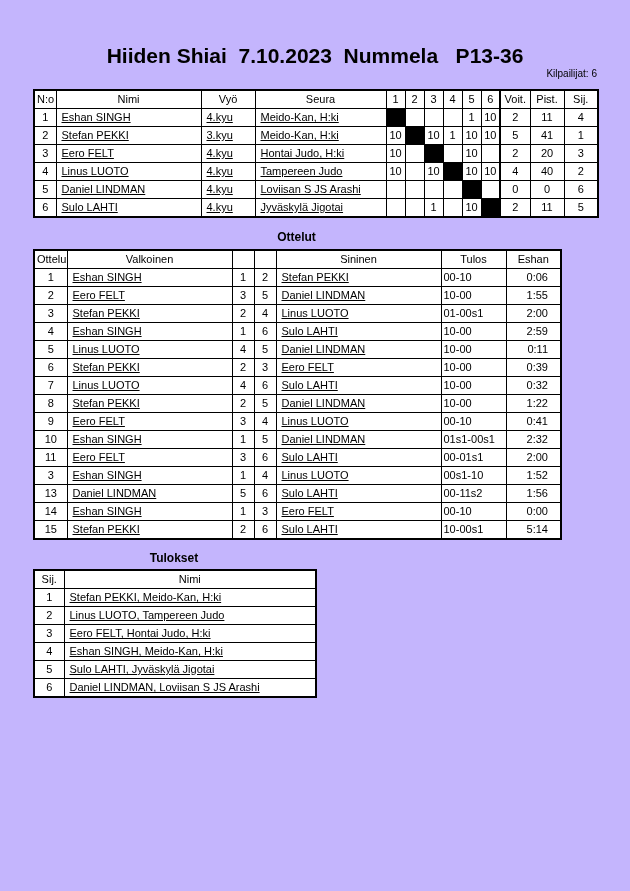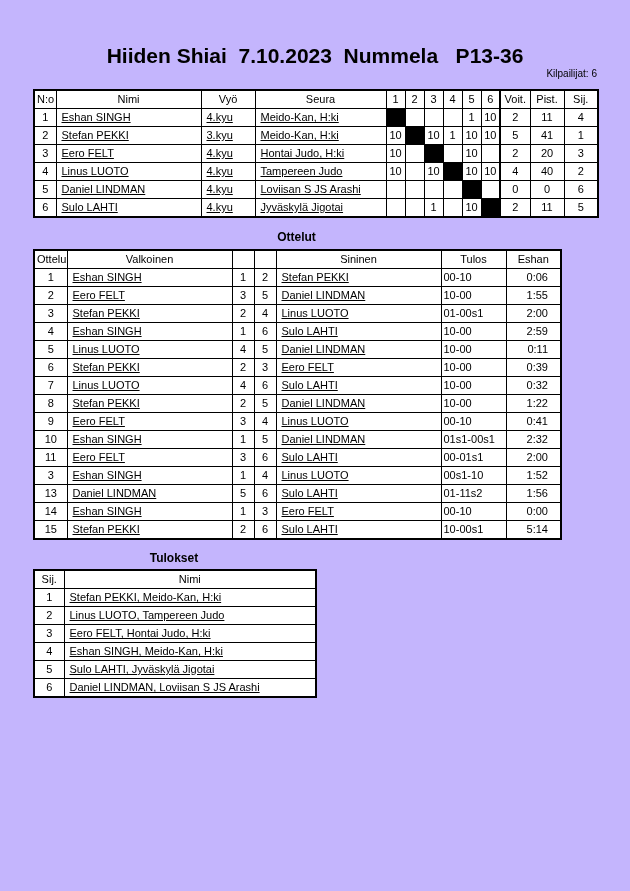--- a/index.html
+++ b/index.html
@@ -330,21 +330,21 @@
           <td class="left">Linus LUOTO</td>
           <td class="right">00s1-10</td>
           <td class="time">1:52</td>
         </tr>
         <tr>
           <td class="center">13</td>
           <td class="left">Daniel LINDMAN</td>
           <td class="center">5</td>
           <td class="center">6</td>
           <td class="left">Sulo LAHTI</td>
-          <td class="right">01-11s2</td>
+          <td class="right">00-11s2</td>
           <td class="time">1:56</td>
         </tr>
         <tr>
           <td class="center">14</td>
           <td class="left">Eshan SINGH</td>
           <td class="center">1</td>
           <td class="center">3</td>
           <td class="left">Eero FELT</td>
           <td class="right">00-10</td>
           <td class="time">0:00</td>

